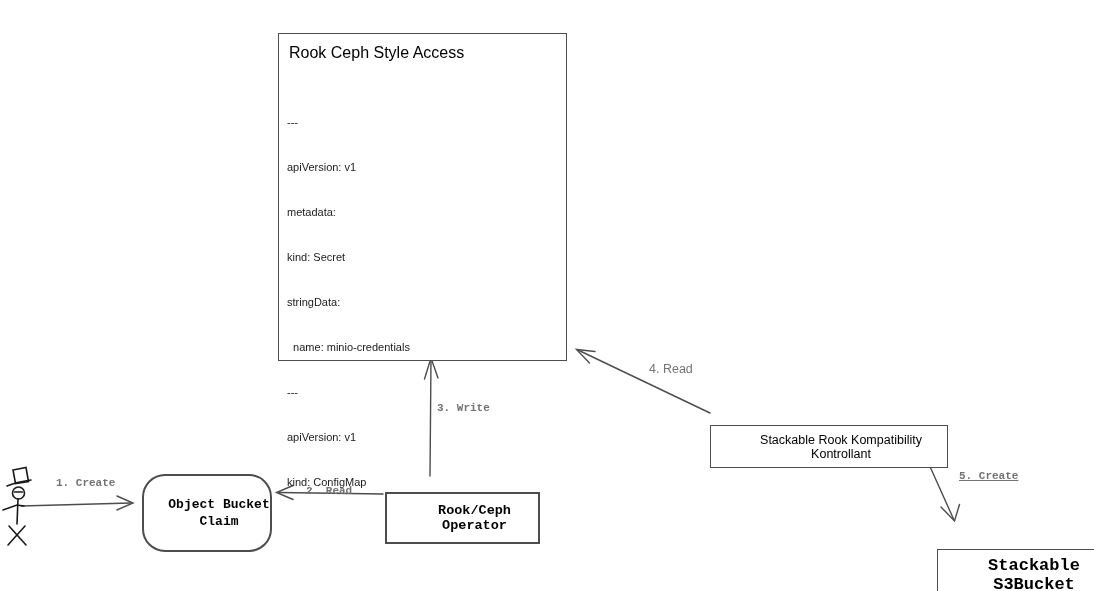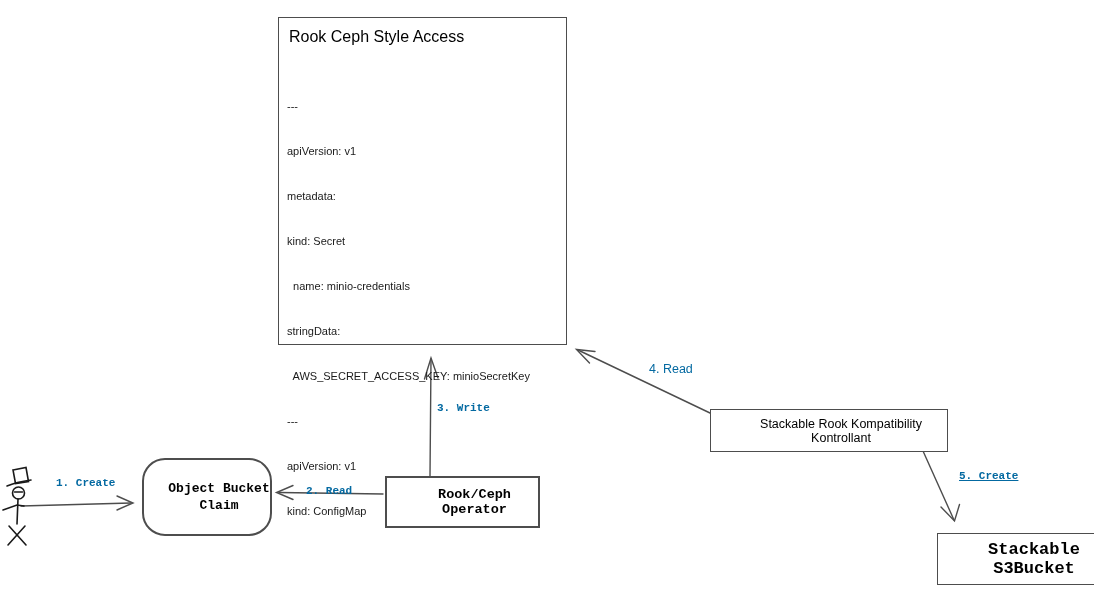--- a/index.html
+++ b/index.html
@@ -4,21 +4,21 @@
 <style>
   html,body{margin:0;padding:0;background:#ffffff;}
   #canvas{
     position:relative;
     width:1094px;height:591px;
     background:#ffffff;
     overflow:hidden;
     font-family:"Liberation Sans",sans-serif;
     color:#000000;
   }
-  .abs{position:absolute;}
+  .abs{position:absolute;margin-top:16px;}
   svg{position:absolute;left:0;top:0;}
 
   
   .access-box{
     left:278px;top:17px;width:289px;height:328px;
     border:1px solid #4d4d4d;background:#ffffff;
     box-sizing:border-box;
   }
   .access-title{
     position:absolute;left:10px;top:9px;
@@ -49,21 +49,21 @@
     border-width:1.5px;
     font-family:"Liberation Sans",sans-serif;font-weight:normal;font-size:12.5px;
   }
   .node-ss3b{left:937px;top:533px;width:170px;height:52px;border-width:1.5px;font-size:17px;}
 
   
   .edge-label{
     position:absolute;
     font-family:"Liberation Mono",monospace;
     font-weight:bold;font-size:11px;line-height:13px;
-    white-space:nowrap;color:#0369a1;
+    white-space:nowrap;color:#737373;
   }
   .edge-label.sans{
     font-family:"Liberation Sans",sans-serif;
     font-weight:normal;font-size:12.5px;
   }
   .lbl-1{left:56px;top:477px;}
   .lbl-2{left:306px;top:471px;margin-top:14px;}
   .lbl-3{left:437px;top:402px;}
   .lbl-4{left:649px;top:363px;}
   .lbl-5{left:959px;top:470px;text-decoration:underline;}
@@ -114,23 +114,22 @@
     </g>
   </svg>
 
   <div class="abs access-box">
     <div class="access-title">Rook Ceph Style Access</div>
     <div class="access-yaml">
       <div>---</div>
       <div>apiVersion: v1</div>
       <div>metadata:</div>
       <div>kind: Secret</div>
+      <div>stringData:</div>
       <div>  name: minio-credentials</div>
-      <div>stringData:</div>
-      <div>  AWS_SECRET_ACCESS_KEY: minioSecretKey</div>
       <div>---</div>
       <div>apiVersion: v1</div>
       <div>kind: ConfigMap</div>
       
       
       
       
       
       
     </div>

